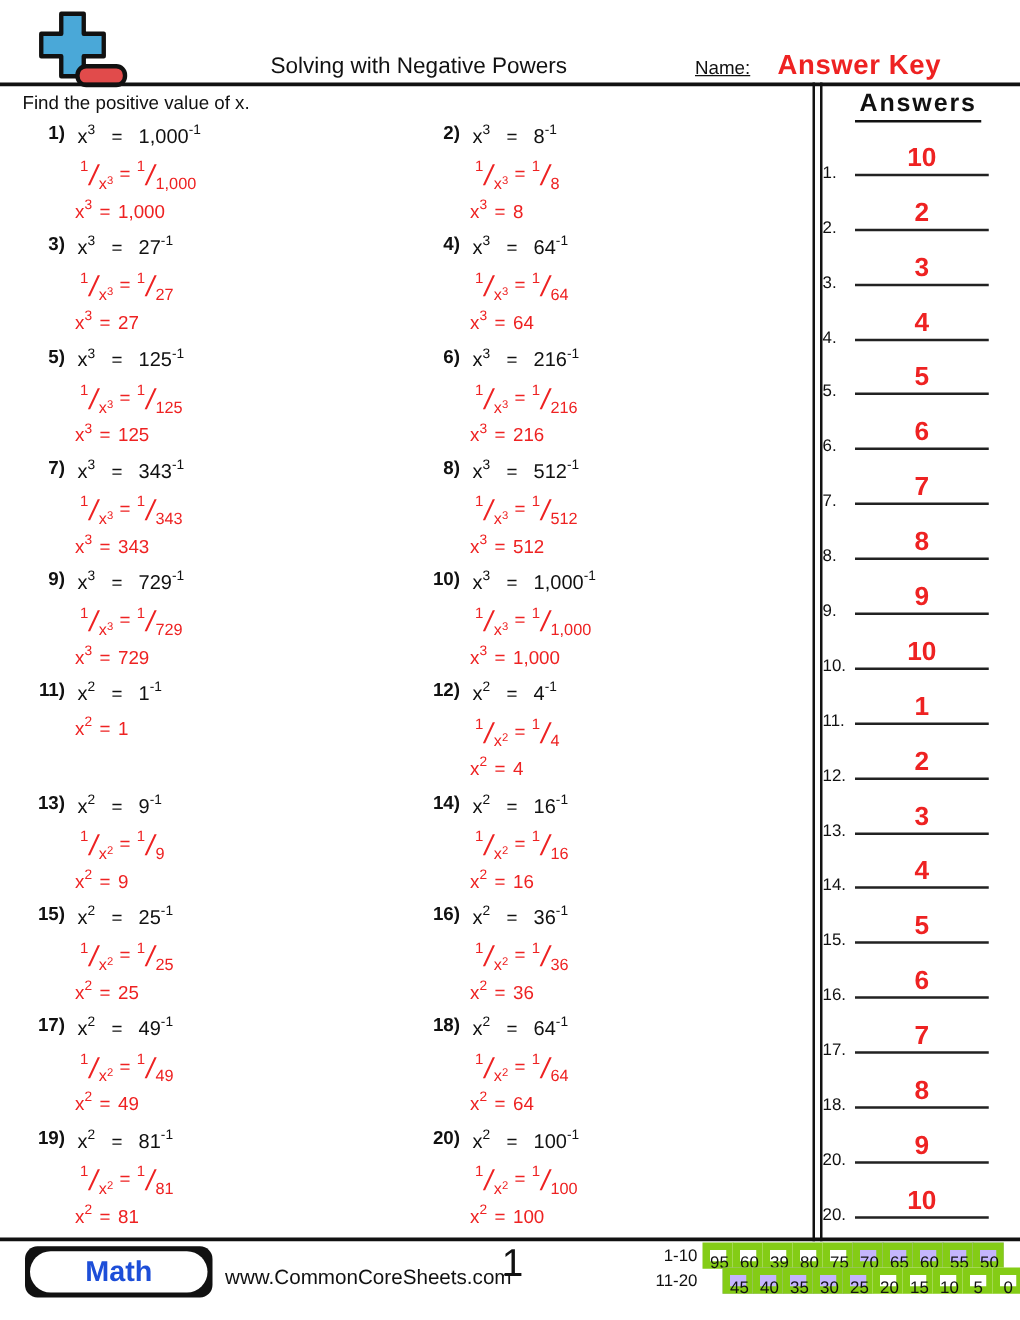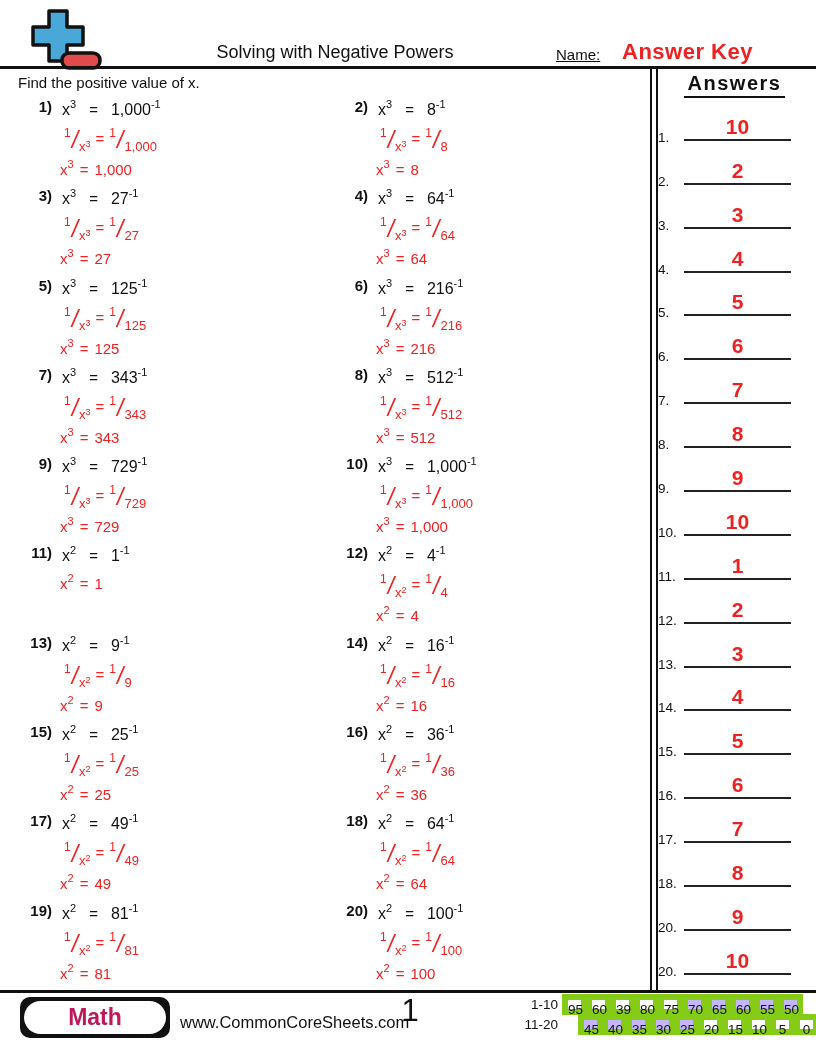--- a/index.html
+++ b/index.html
@@ -41,21 +41,21 @@
   .answers-list{margin-top:8px;}
   .ans-row{position:relative;height:43.9px;}
   .ans-num{position:absolute;left:5px;bottom:5px;font-size:13.5px;}
   .ans-line{position:absolute;left:31px;right:25px;bottom:9px;border-bottom:2px solid #222;height:0;}
   .ans-val{position:absolute;left:31px;right:25px;bottom:11px;text-align:center;
     font-size:21px;font-weight:bold;color:#ee2222;}
   
   .footer-line{position:absolute;left:0;top:990px;width:816px;height:3px;background:#111;}
   .math-badge{position:absolute;left:20px;top:997px;width:150px;height:41px;background:#111;border-radius:10px;}
   .math-pill{position:absolute;left:4px;top:4px;right:4px;bottom:4px;background:#fff;border-radius:18px;
-    display:flex;align-items:center;justify-content:center;font-size:23px;font-weight:bold;color:#be185d;}
+    display:flex;align-items:center;justify-content:center;font-size:23px;font-weight:bold;color:#1d4ed8;}
   .website{position:absolute;left:180px;top:1013px;font-size:16.5px;}
   .page-num{position:absolute;left:380px;top:993px;width:60px;text-align:center;font-size:31px;}
   .grade{position:absolute;left:524px;top:994px;font-size:13.5px;}
   .grow{display:flex;height:21px;}
   .grow.second{margin-top:-1px;gap:16px;}
   .glabel{width:38px;text-align:right;padding-right:4px;line-height:21px;box-sizing:border-box;flex:none;}
   .gcell{width:25px;height:21px;border:6px solid #84cc16;box-sizing:border-box;text-align:center;
     line-height:19px;flex:none;background:#fff;}
   .gcell + .gcell{margin-left:-1px;}
   .gcell[data-state="hl"]{background:#c4b5fd;}

